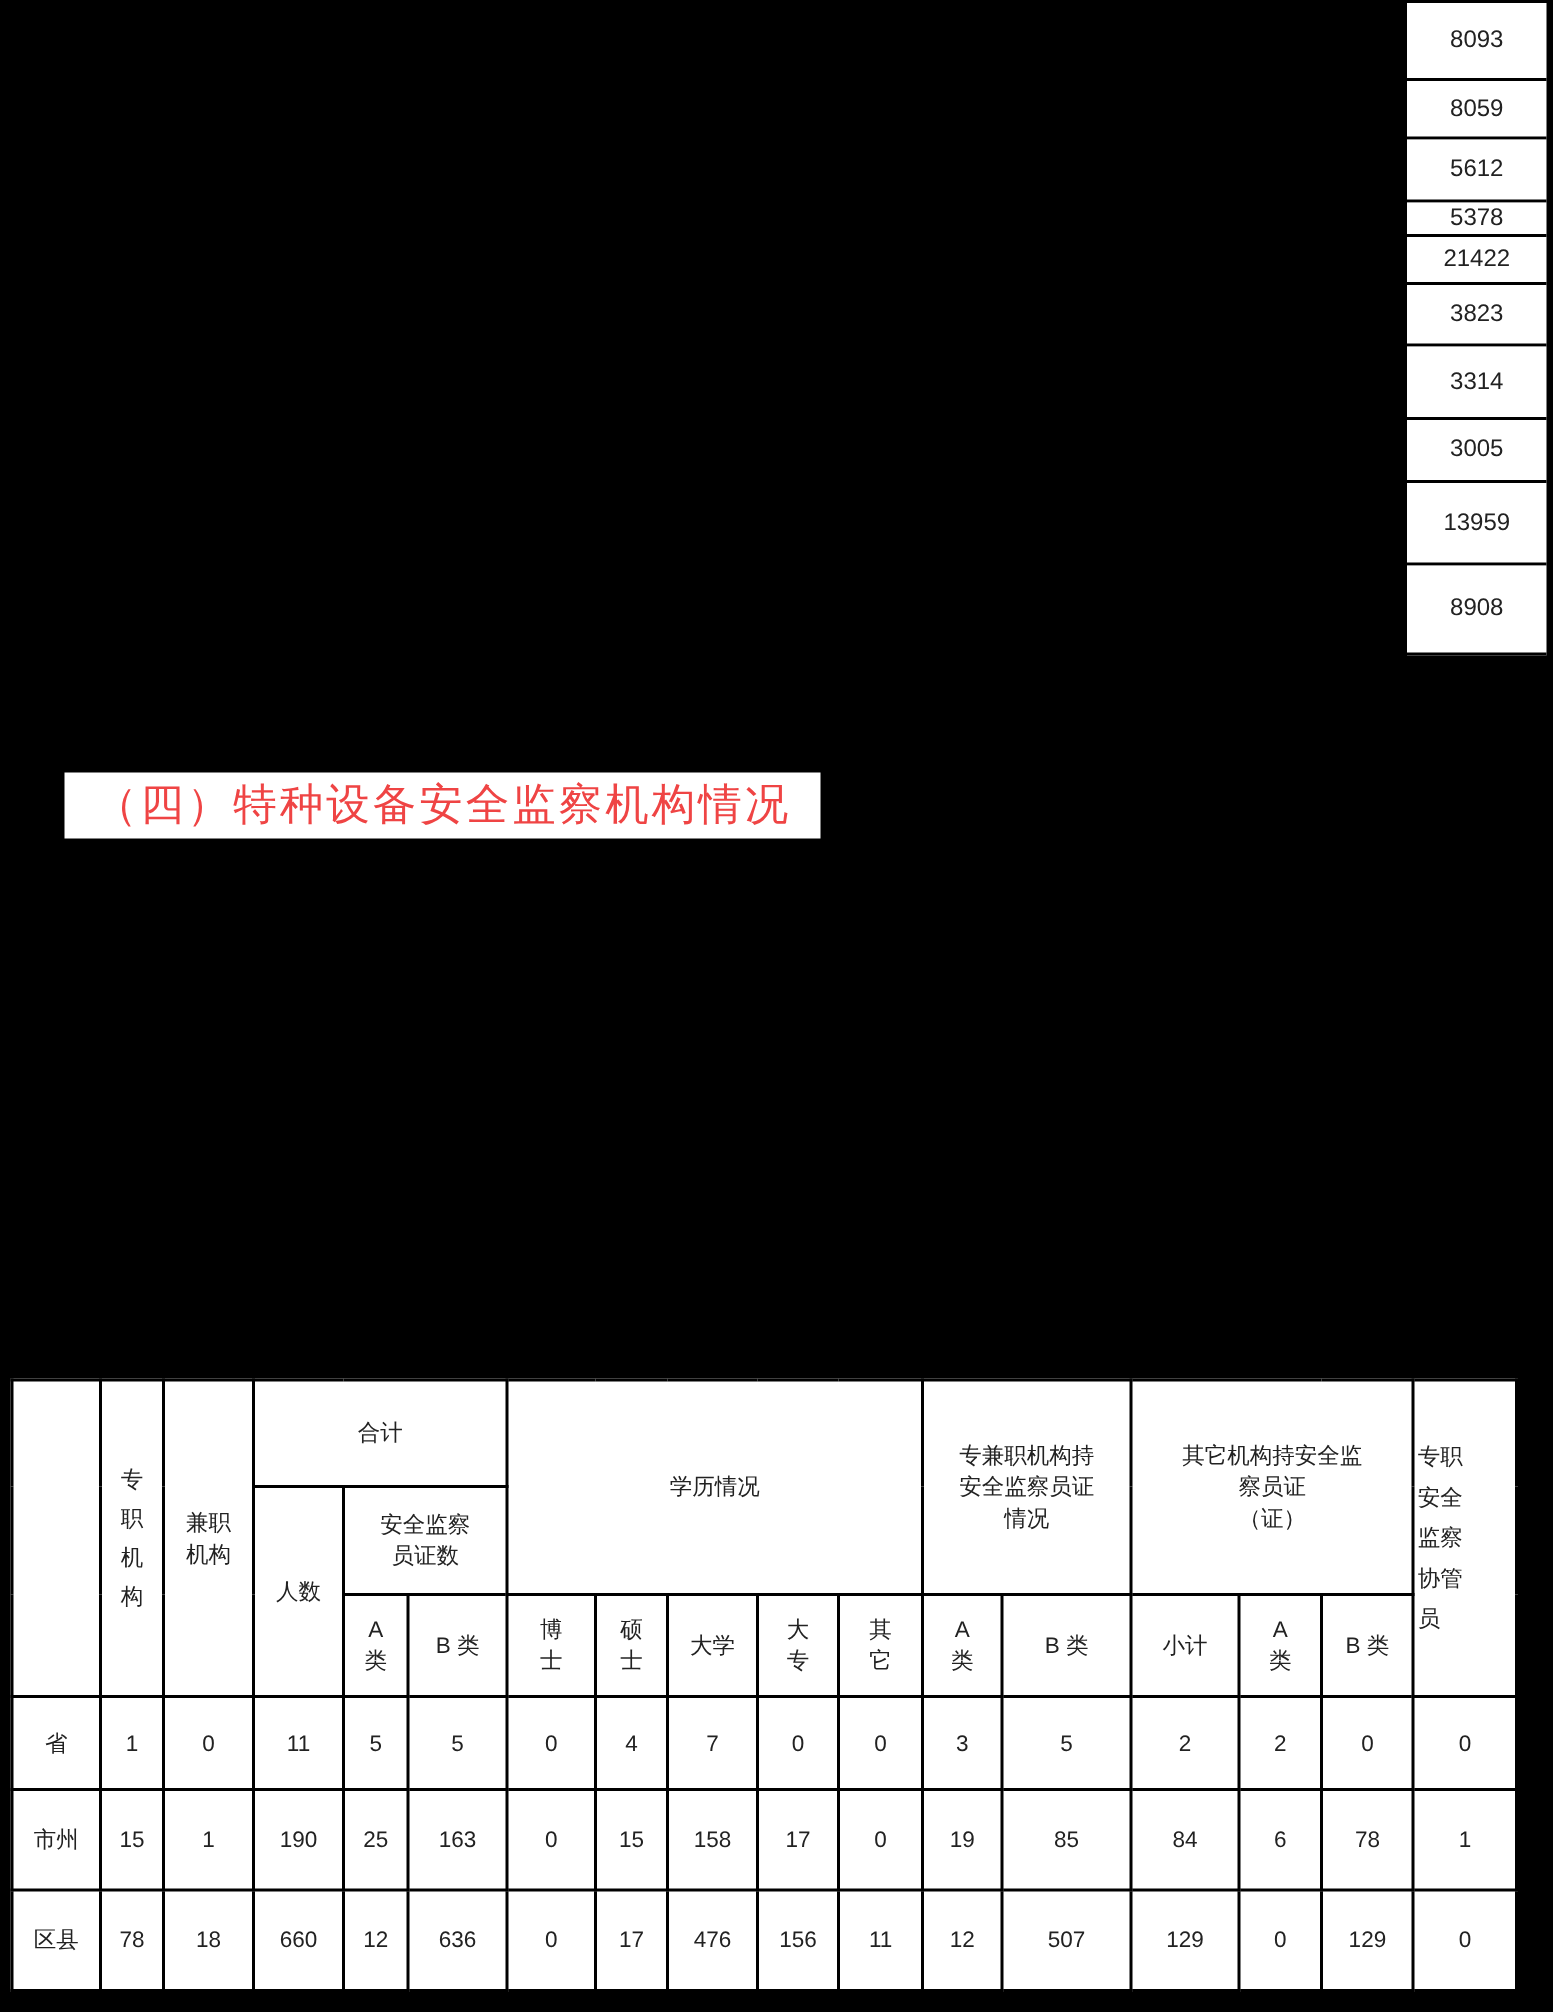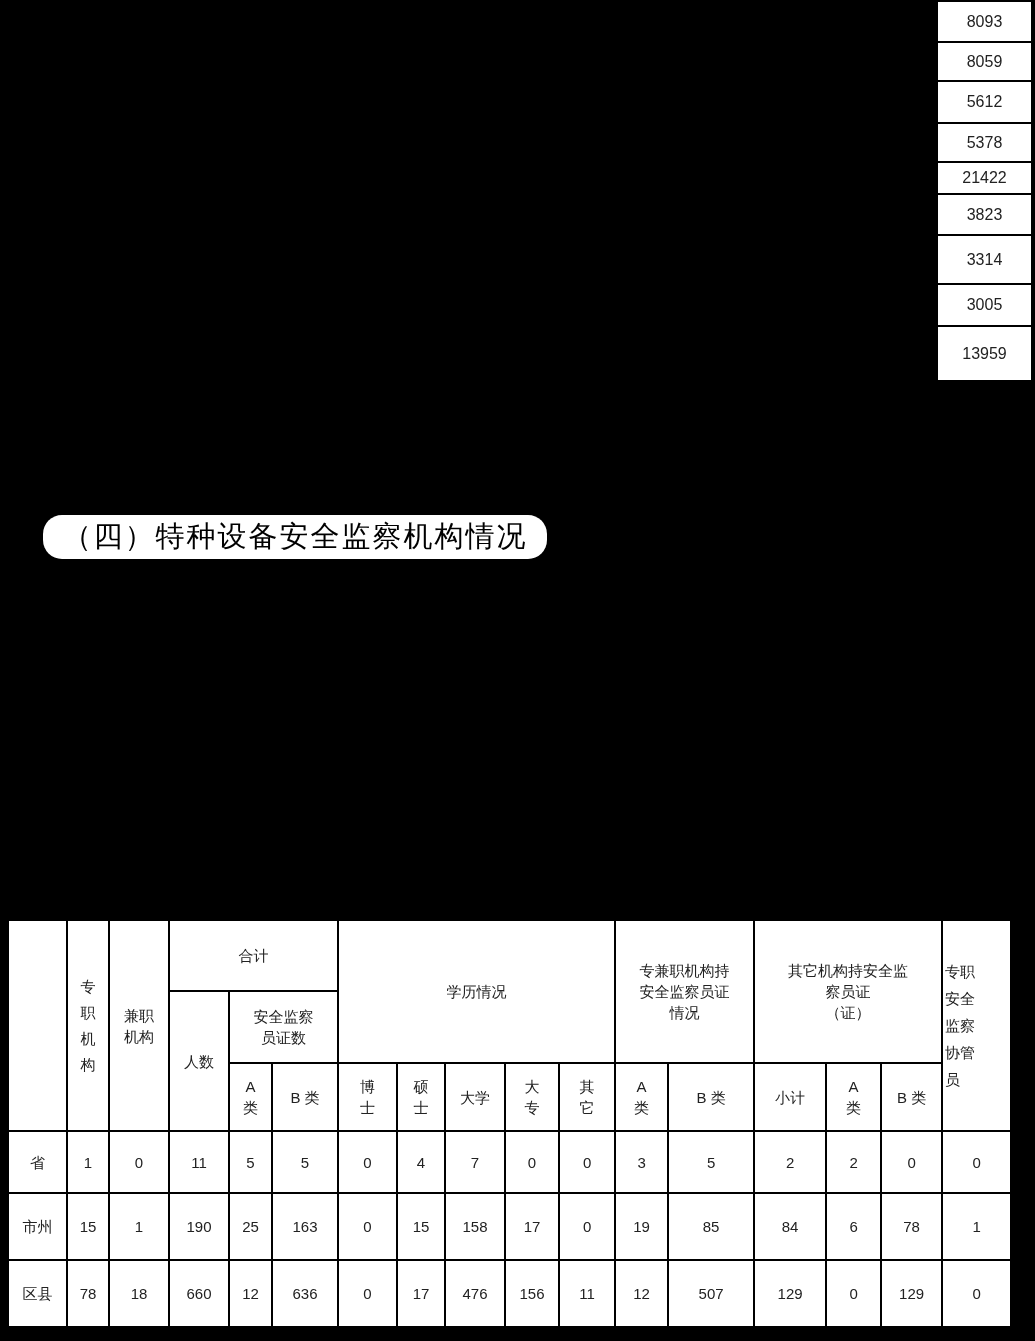--- a/index.html
+++ b/index.html
@@ -31,24 +31,23 @@
   }
 
   
   .heading {
     position: absolute;
     left: 43px; top: 515px;
     width: 504px; height: 44px;
     background: #fff;
     display: flex; align-items: center; justify-content: center;
     font-family: Liberation Mono, monospace;
-    font-size: 29px; color: #000000;
+    font-size: 29px; color: #ef4444;
     letter-spacing: 2px;
     white-space: nowrap;
-    border-radius: 19px;
   }
 
   
   table.main {
     position: absolute;
     left: 7px; top: 919px;
     border-collapse: collapse;
     table-layout: fixed;
     width: 1003px;
     background: #fff;
@@ -78,29 +77,30 @@
   tr.dr1 { height: 62px; }
   tr.dr2 { height: 67px; margin-top: 44px; }
   tr.dr3 { height: 67px; }
 </style>
 </head>
 <body>
 
 <div class="stage">
 
   <div class="top-table">
-    <div class="tt-cell" style="height:41px">8093</div>
+    <div class="tt-cell" style="height:52px">8093</div>
     <div class="tt-cell" style="height:39px">8059</div>
     <div class="tt-cell" style="height:42px">5612</div>
-    <div class="tt-cell" style="height:39px">5378</div>
+    <div class="tt-cell" style="height:23px">5378</div>
     <div class="tt-cell" style="height:32px">21422</div>
     <div class="tt-cell" style="height:41px">3823</div>
     <div class="tt-cell" style="height:49px">3314</div>
     <div class="tt-cell" style="height:42px">3005</div>
     <div class="tt-cell" style="height:55px">13959</div>
+    <div class="tt-cell" style="height:60px">8908</div>
   </div>
 
   <div class="heading">（四）特种设备安全监察机构情况</div>
 
   <table class="main">
     <colgroup>
       <col style="width:59px">
         <col style="width:42px">
         <col style="width:60px">
       <col style="width:60px">

